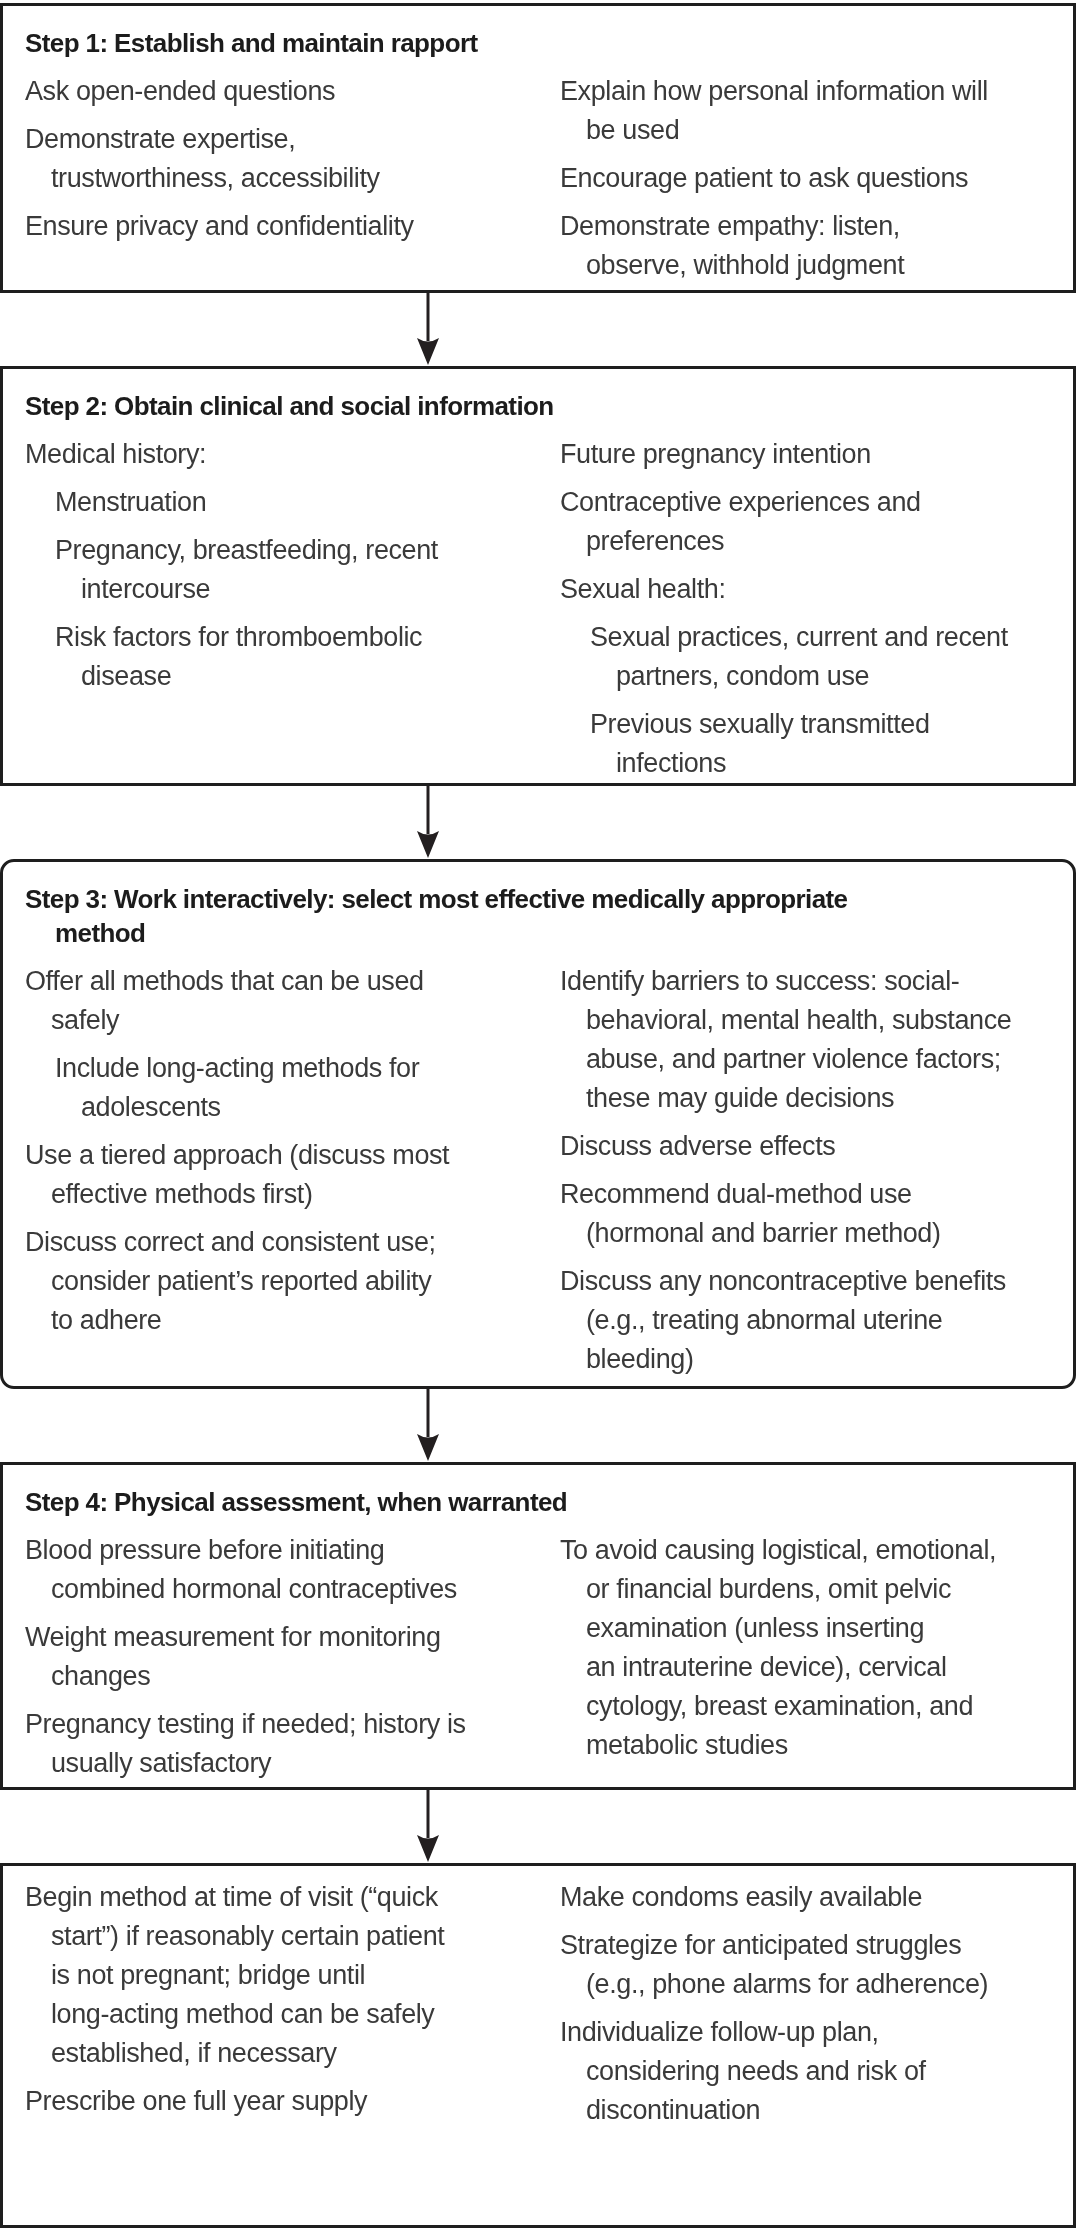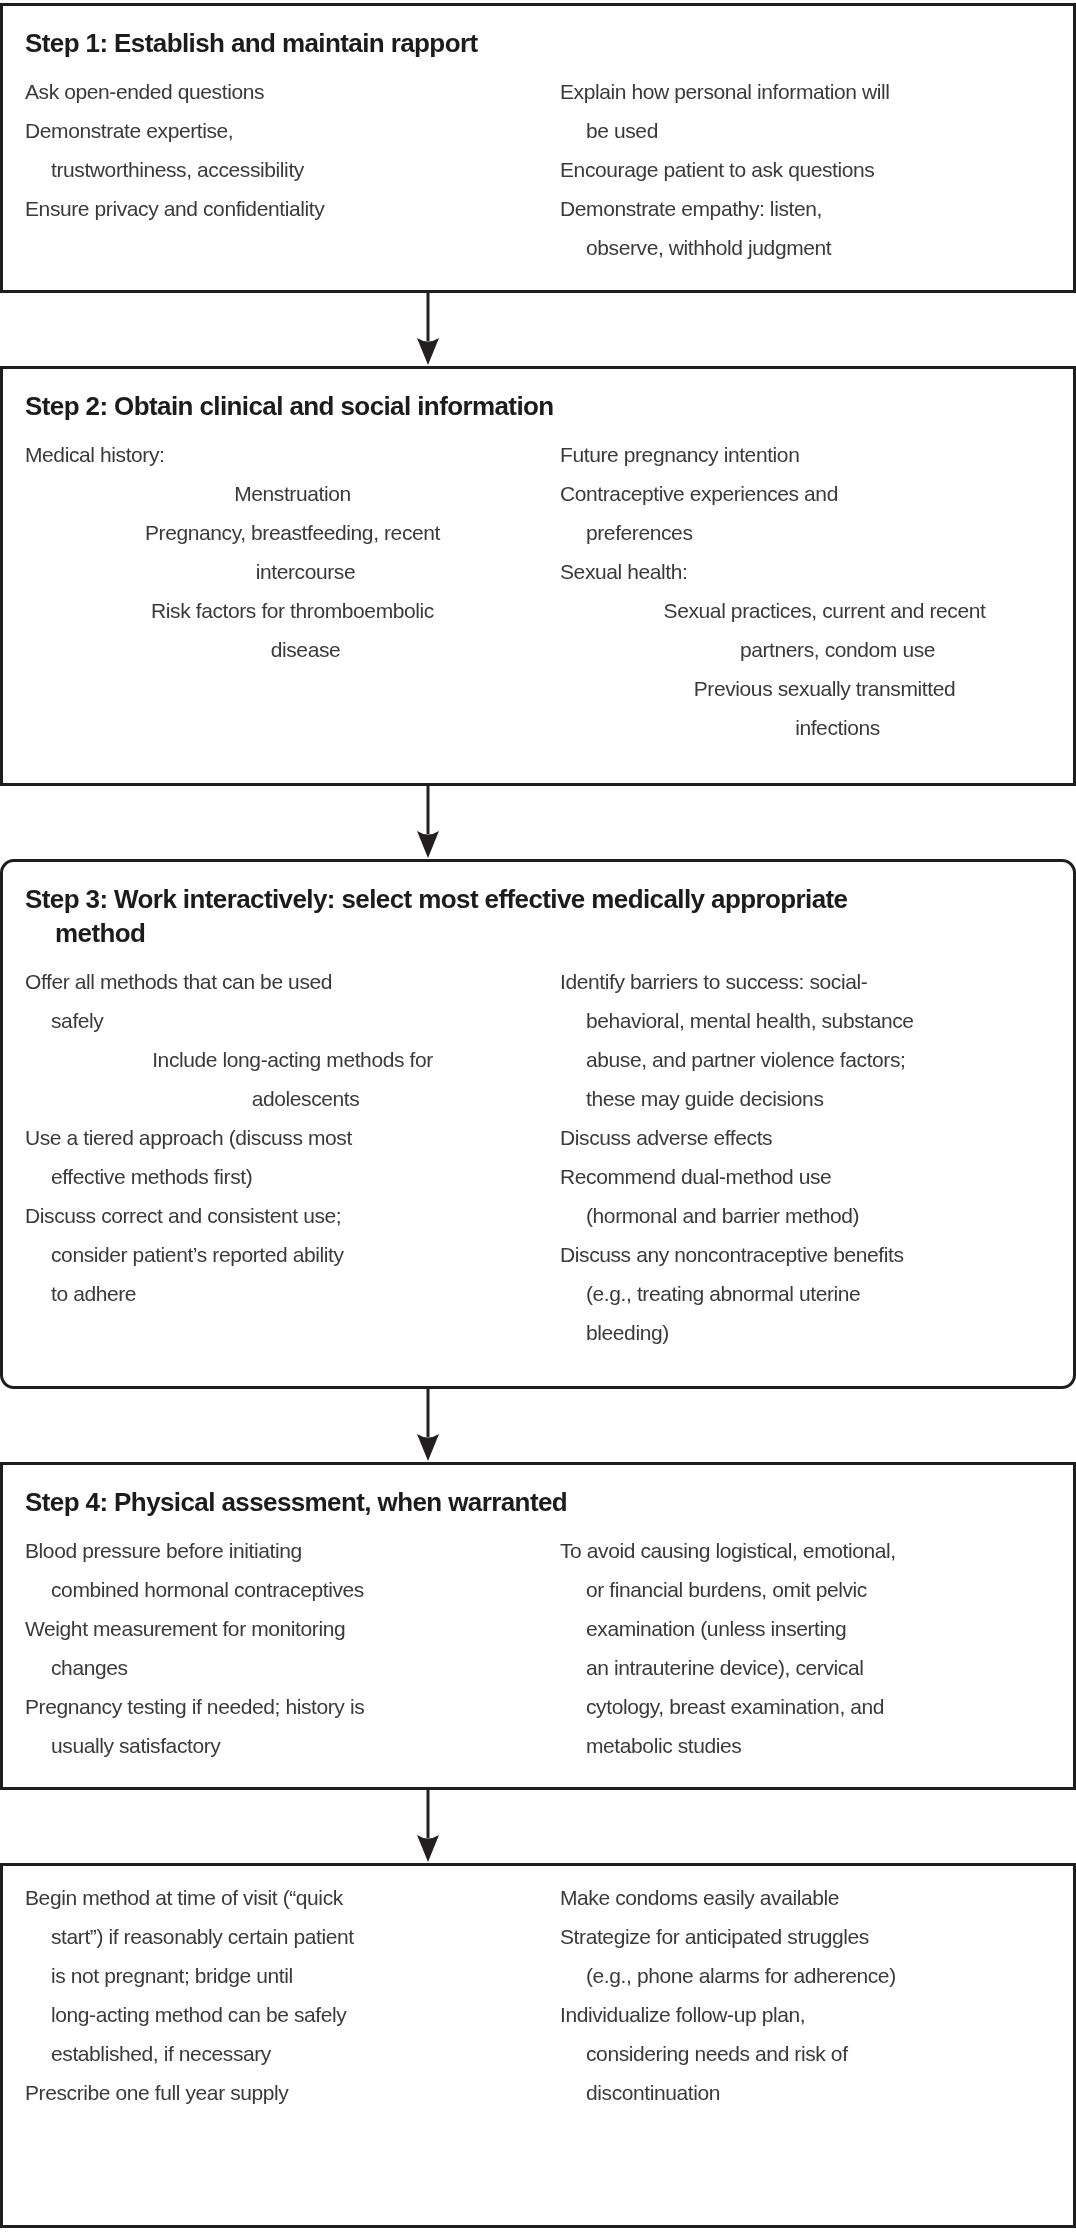--- a/index.html
+++ b/index.html
@@ -42,30 +42,30 @@
     padding-left: 30px;        
     text-indent: -30px;
   }
   .columns {
     display: grid;
     grid-template-columns: 505px 1fr;
     column-gap: 30px;
   }
   .item {
     margin: 0;
-    font-size: 21px;
+    font-size: 27px;
     line-height: 39px;
     color: #3a3a3a;
     letter-spacing: -0.4px;
     white-space: pre;          
     padding-left: 26px;        
     text-indent: -26px;
   }
-  .col .item + .item { }
-  .item.indent-1 { margin-left: 30px; text-align: center; }
+  .col .item + .item { margin-top: 9px; }
+  .item.indent-1 { margin-left: 30px; }
   .arrow-wrap {
     height: 73px;
     display: flex;
     justify-content: center;
     align-items: stretch;
   }
   .arrow-wrap svg { display: block; }
 </style>
 </head>
 <body>

